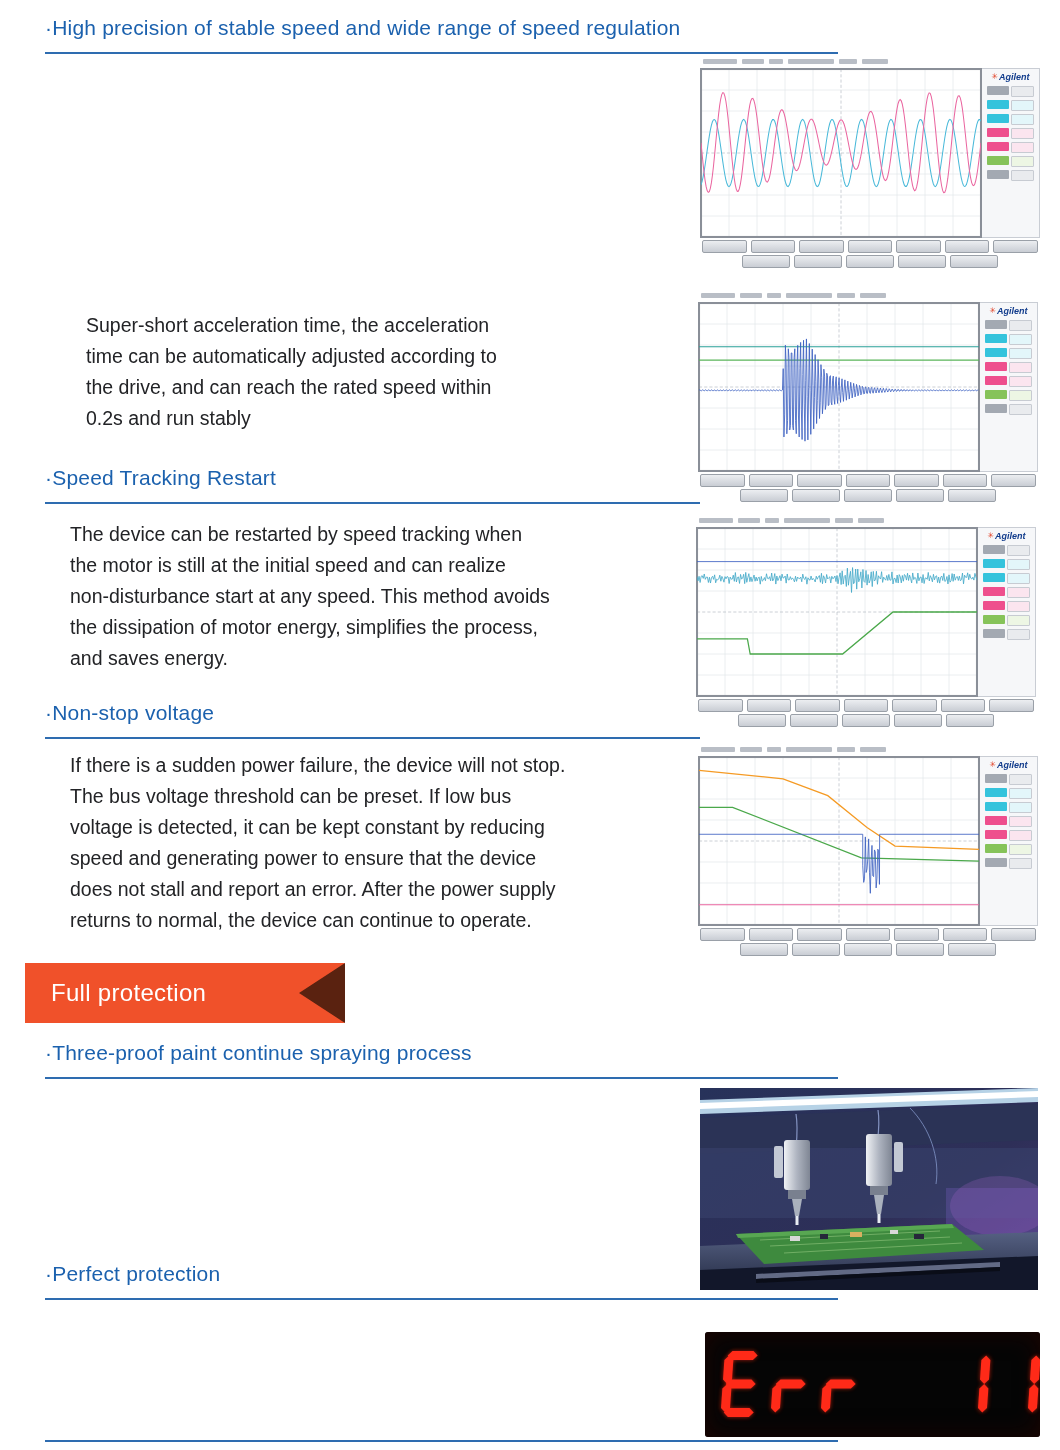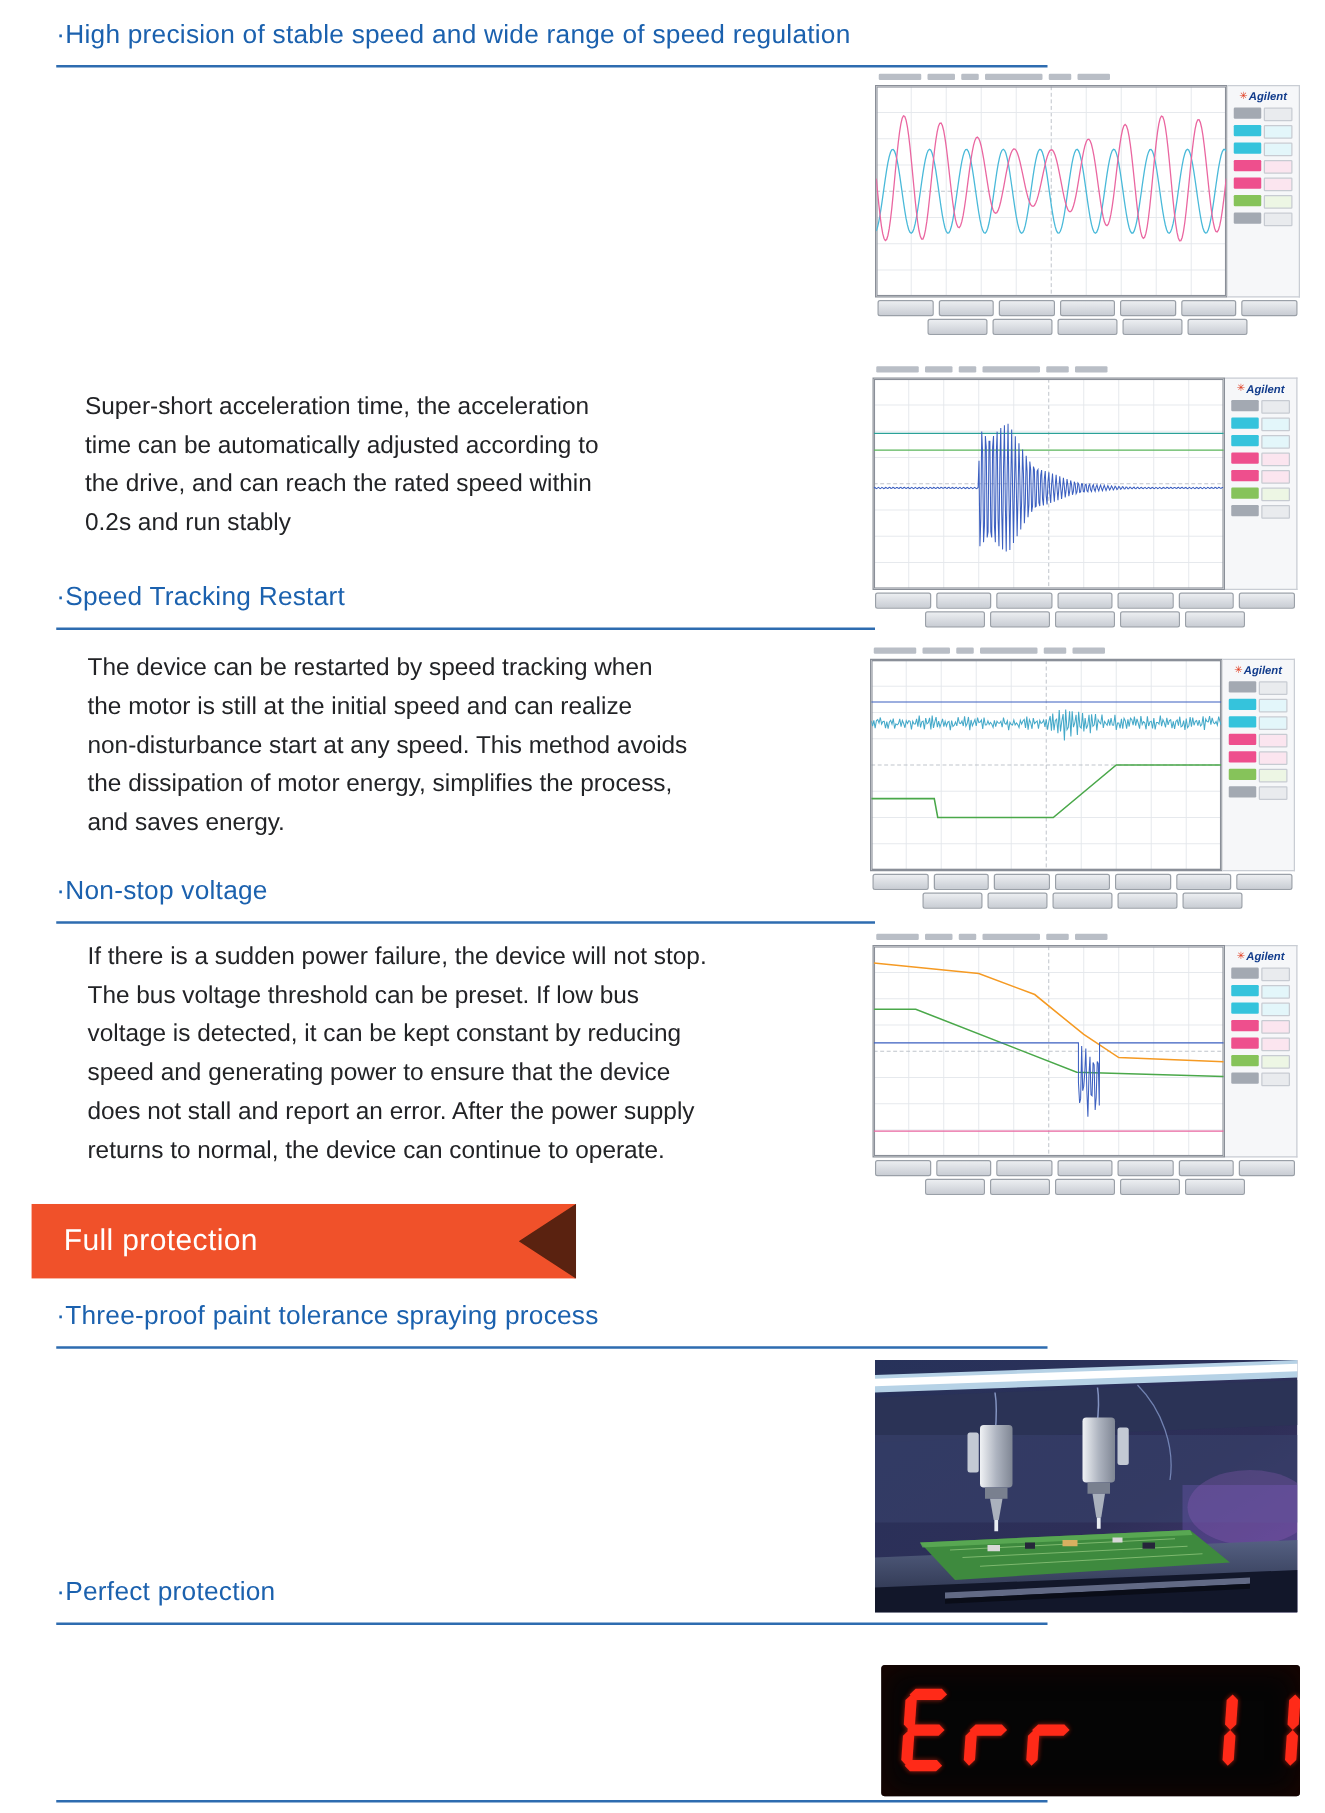--- a/index.html
+++ b/index.html
@@ -17,21 +17,21 @@
   .h4{left:45px;top:701px;width:655px;}
   .h5{left:45px;top:1041px;width:793px;}
   .h6{left:45px;top:1262px;width:793px;}
 
   
   .body-text{
     position:absolute;font-size:19.5px;line-height:31px;color:#222326;
     white-space:pre-line;width:625px;
   }
   .b1{left:70px;top:86px;}
-  .b2{left:68px;top:310px;}
+  .b2{left:86px;top:310px;}
   .b3{left:70px;top:519px;}
   .b4{left:70px;top:750px;}
   .b5{left:70px;top:1104px;}
   .b6{left:70px;top:1328px;}
 
   
   .scope{position:absolute;width:340px;height:215px;background:#fff;display:flex;flex-direction:column;}
   .s1{left:700px;top:55px;}
   .s2{left:698px;top:289px;}
   .s3{left:696px;top:514px;}
@@ -46,21 +46,21 @@
   .scope-brand .star{color:#e03c20;font-size:8px;font-style:normal;}
   .scope-chips{display:flex;flex-direction:column;gap:3px;width:100%;padding:0 5px;box-sizing:border-box;}
   .chip-row{display:flex;gap:2px;}
   .chip{height:9px;border-radius:1px;flex:1;}
   .scope-bottom{height:32px;display:flex;flex-direction:column;gap:2px;padding:2px 2px;box-sizing:border-box;}
   .btn-row{display:flex;gap:4px;}
   .btn-row.small{padding:0 40px;}
   .scope-btn{height:11px;flex:1;background:linear-gradient(#eceef1,#c9cdd4);border:1px solid #9aa0a8;border-radius:2px;}
 
   
-  .banner-wrap{position:absolute;left:25px;top:963px;width:436px;height:60px;}
+  .banner-wrap{position:absolute;left:25px;top:963px;width:320px;height:60px;}
   .banner-dark{position:absolute;right:0;top:0;width:120px;height:100%;
     background:#5a2210;clip-path:polygon(100% 0,0 50%,100% 100%);}
   .banner-main{position:absolute;inset:0;background:#f0512a;display:flex;align-items:center;
     clip-path:polygon(0 0,100% 0,calc(100% - 46px) 50%,100% 100%,0 100%);}
   .banner-label{color:#ffffff;font-size:24px;padding-left:26px;letter-spacing:.3px;}
 
   
   .photo{position:absolute;left:700px;top:1088px;width:338px;height:202px;display:block;}
 
   
@@ -457,21 +457,21 @@
       </div>
   </div>
 
   <div class="banner-wrap">
     <div class="banner-dark"></div>
     <div class="banner-main">
       <span class="banner-label">Full protection</span>
     </div>
   </div>
 
-  <div class="sec-heading h5">·Three-proof paint tolerance spraying process</div>
+  <div class="sec-heading h5">·Three-proof paint continue spraying process</div>
 
   <svg class="photo" viewBox="0 0 338 202">
     <defs>
       <linearGradient id="pbg" x1="0" y1="0" x2="1" y2="1">
         <stop offset="0" stop-color="#27325a"></stop>
           <stop offset="0.6" stop-color="#2e2f58"></stop>
           <stop offset="1" stop-color="#4a3a74"></stop>
       </linearGradient>
       <linearGradient id="metal" x1="0" y1="0" x2="1" y2="0">
         <stop offset="0" stop-color="#f0f2f5"></stop>

